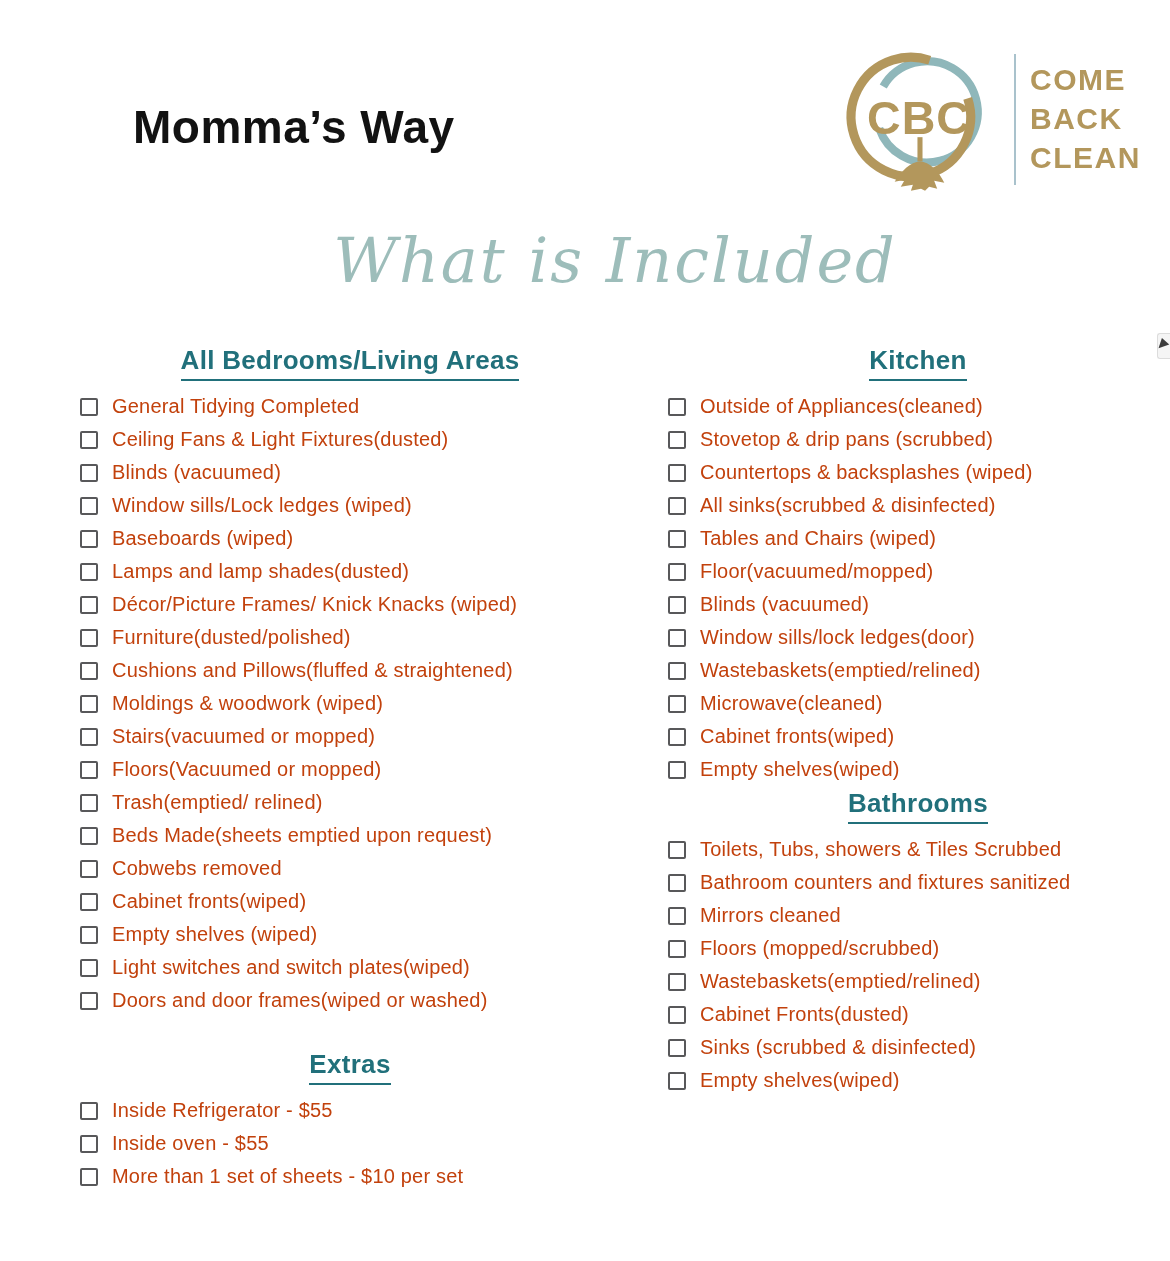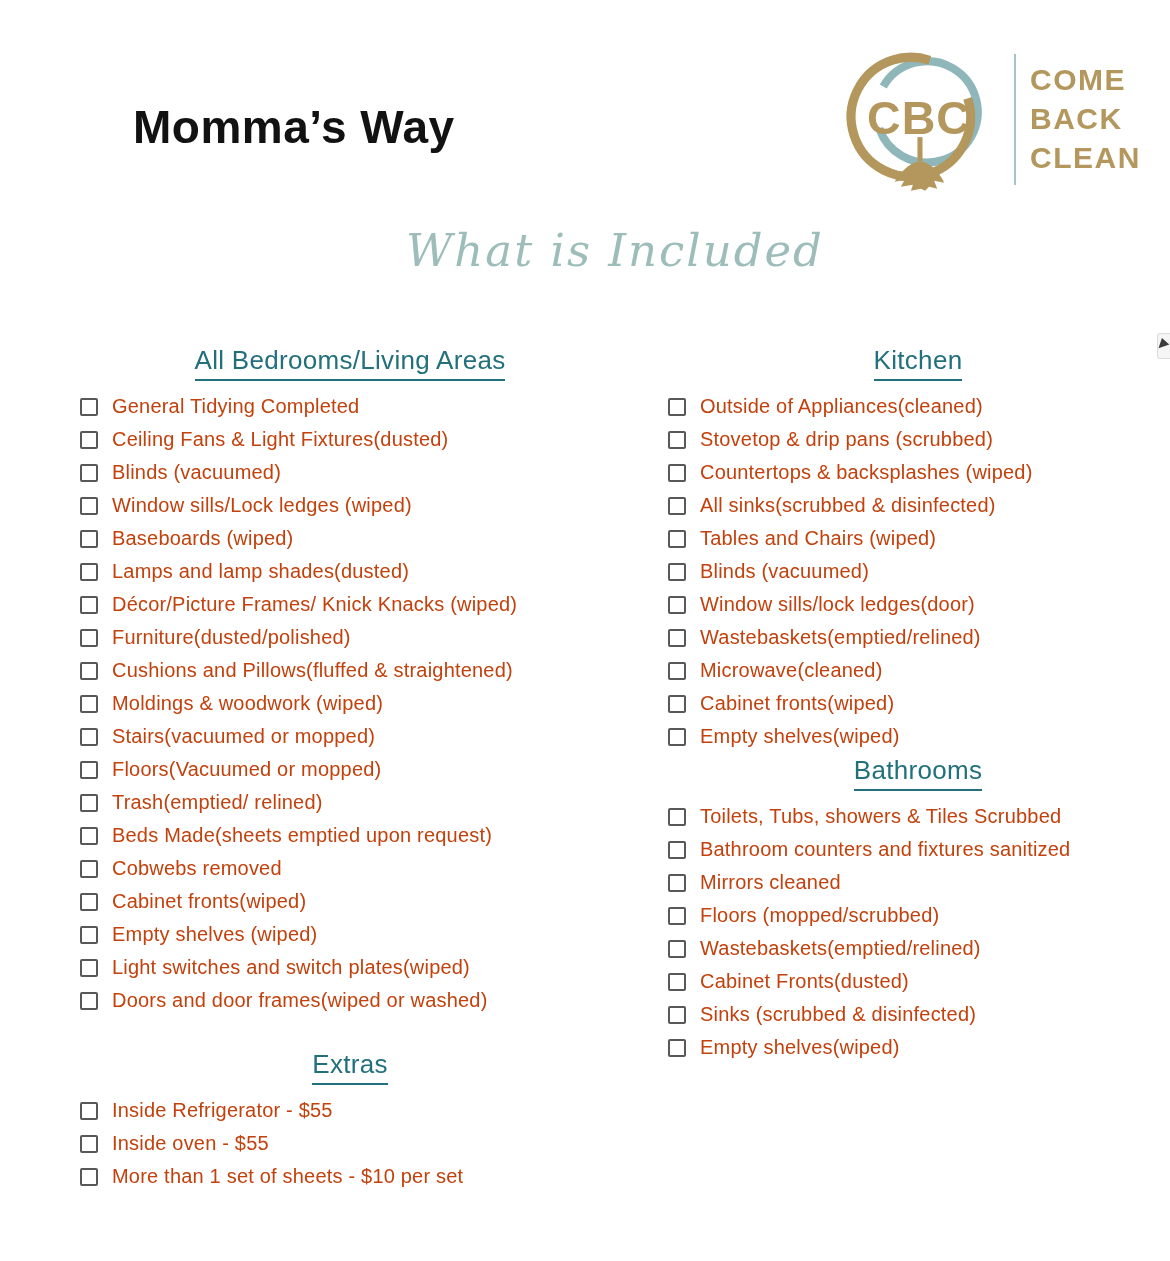--- a/index.html
+++ b/index.html
@@ -17,27 +17,27 @@
   .logo-svg { width:162px; height:150px; display:block; }
   .logo-divider { width:2px; height:131px; background:#a9c2cc; margin:6px 14px 0 12px; }
   .logo-text {
     margin-top:12px; color:#b3975c; font-size:30px; font-weight:700;
     letter-spacing:1.5px; line-height:39px;
   }
   
   .script-heading {
     position:absolute; left:60px; right:0; top:224px; text-align:center;
     font-family:"DejaVu Serif", serif; font-style:italic;
-    font-size:45px; color:#9dbdba; letter-spacing:2px;
+    font-size:62px; color:#9dbdba; letter-spacing:2px;
   }
   
   .col { position:absolute; top:345px; }
   .col-left  { left:80px;  width:540px; }
   .col-right { left:668px; width:500px; }
-  .sec-title { text-align:center; font-weight:400; }
+  .sec-title { text-align:center; font-weight:700; }
   .sec-title span {
     display:inline-block; color:#21707b; font-size:26px; letter-spacing:0.3px;
     border-bottom:2px solid #21707b; padding-bottom:3px;
   }
   .sec-title.first { margin-bottom:9px; }
   .sec-title.later { margin-top:32px; margin-bottom:9px; }
   .col-right .sec-title.later { margin-top:2px; }
   ul.items { list-style:none; }
   li.row { display:flex; align-items:center; height:33px; }
   .cb {
@@ -234,20 +234,24 @@
         <li class="row">
           <span class="cb"></span>
           <span class="lbl">All sinks(scrubbed &amp; disinfected)</span>
         </li>
 
         <li class="row">
           <span class="cb"></span>
           <span class="lbl">Tables and Chairs (wiped)</span>
         </li>
 
+        <li class="row">
+          <span class="cb"></span>
+          <span class="lbl">Floor(vacuumed/mopped)</span>
+        </li>
 
         <li class="row">
           <span class="cb"></span>
           <span class="lbl">Blinds (vacuumed)</span>
         </li>
 
         <li class="row">
           <span class="cb"></span>
           <span class="lbl">Window sills/lock ledges(door)</span>
         </li>

